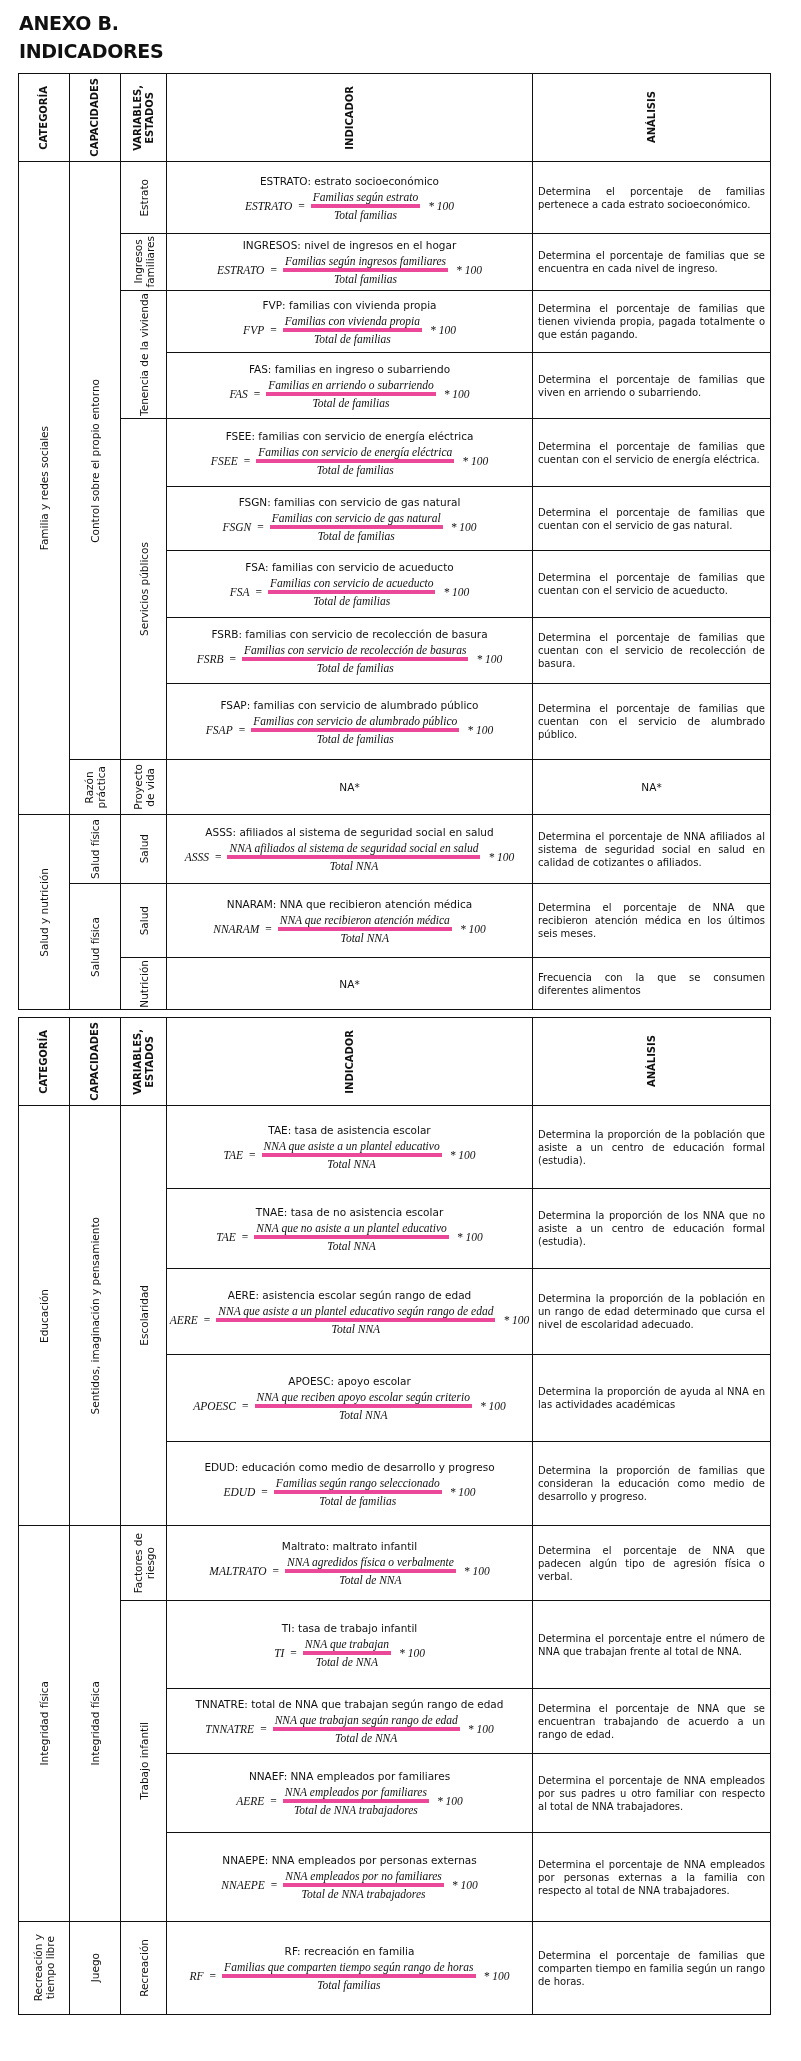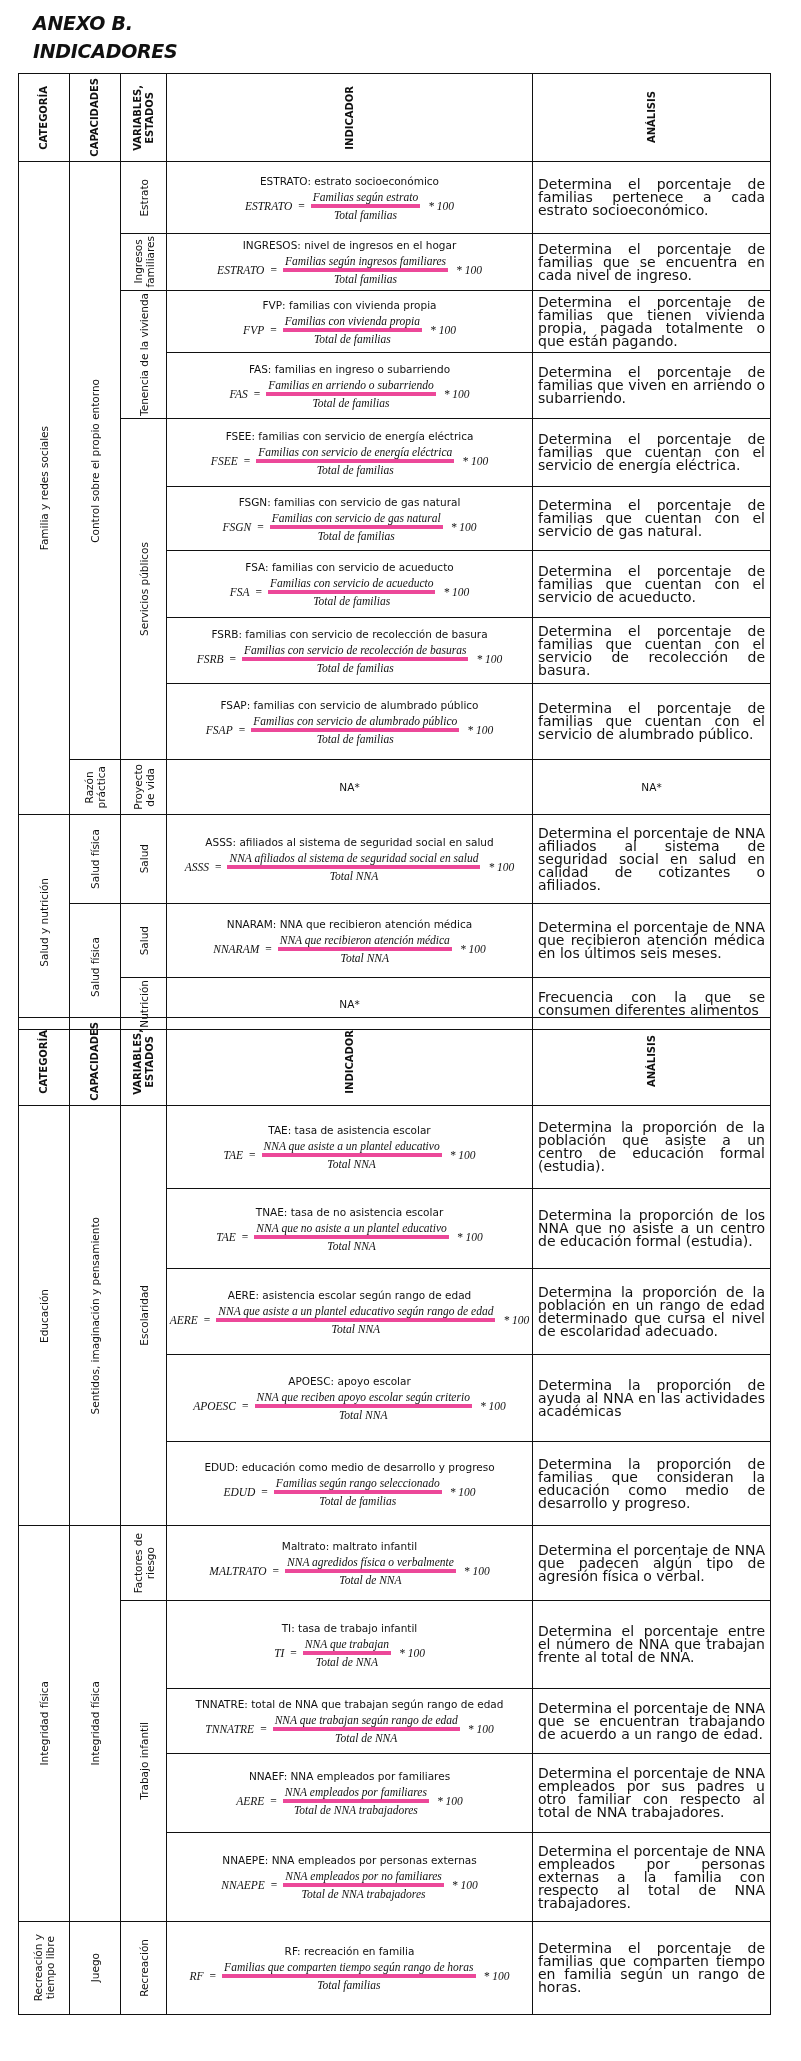--- a/index.html
+++ b/index.html
@@ -1,37 +1,37 @@
 <!DOCTYPE html>
 <html><head>
 <meta charset="utf-8">
 <style>
   html, body { margin: 0; padding: 0; background: #ffffff; }
   body { width: 801px; height: 2061px; position: relative; overflow: hidden;
          font-family: "DejaVu Sans", sans-serif; color: #111; }
-  .title { position: absolute; left: 33px; font-weight: bold; font-size: 19px;
-           font-family: "DejaVu Sans", sans-serif; letter-spacing: -0.3px; font-style: italic; }
+  .title { position: absolute; left: 19px; font-weight: bold; font-size: 19px;
+           font-family: "DejaVu Sans", sans-serif; letter-spacing: -0.3px; }
   #t1 { top: 12px; } #t2 { top: 40px; }
   table.ind { position: absolute; left: 18px; border-collapse: collapse; table-layout: fixed; width: 752px; }
   table.ind td, table.ind th { border: 1.5px solid #111; padding: 0; vertical-align: middle; overflow: hidden; }
   col.c1 { width: 51px; } col.c2 { width: 51px; } col.c3 { width: 46px; } col.c4 { width: 366px; } col.c5 { width: 238px; }
   .vert { writing-mode: vertical-rl; transform: rotate(180deg); margin: 0 auto;
           font-size: 10.5px; line-height: 12px; text-align: center; white-space: nowrap; }
   th .vert { font-weight: bold; font-size: 10px; }
   .ind-cell { text-align: center; }
   .ind-name { font-size: 10.5px; margin-bottom: 4px; }
   .formula { display: inline-flex; align-items: center; font-family: "Liberation Serif", serif;
              font-style: italic; font-size: 11.5px; }
   .formula .lhs { margin-right: 6px; }
   .formula .eq { margin-right: 6px; font-style: normal; }
   .frac { display: inline-flex; flex-direction: column; align-items: center; }
   .frac .num { border-bottom: 4px solid #ec4899; padding: 0 2px 1px; white-space: nowrap; }
   .frac .den { padding-top: 1px; white-space: nowrap; }
   .formula .mult { margin-left: 8px; }
-  .ana { font-size: 14px; line-height: 13px; text-align: justify; padding: 0 5px !important; }
+  .ana { font-size: 10px; line-height: 13px; text-align: justify; padding: 0 5px !important; }
   .na { text-align: center; font-size: 10.5px; }
 </style>
 </head>
 <body>
 
 <div class="title" id="t1">ANEXO B.</div>
 <div class="title" id="t2">INDICADORES</div>
 
 <table class="ind" style="top:73px;">
   <colgroup>
@@ -190,21 +190,21 @@
     <td>
           <div class="vert"><span>Razón</span><br><span>práctica</span></div>
         </td>
     <td>
           <div class="vert"><span>Proyecto</span><br><span>de vida</span></div>
         </td>
     <td class="na">NA*</td>
     <td class="na">NA*</td>
   </tr>
 
-  <tr style="height:89px;">
+  <tr style="height:69px;">
     <td rowspan="3">
           <div class="vert">Salud y nutrición</div>
         </td>
     <td>
           <div class="vert">Salud física</div>
         </td>
     <td>
           <div class="vert">Salud</div>
         </td>
     <td class="ind-cell"><div class="ind-name">ASSS: afiliados al sistema de seguridad social en salud</div><div class="formula">

